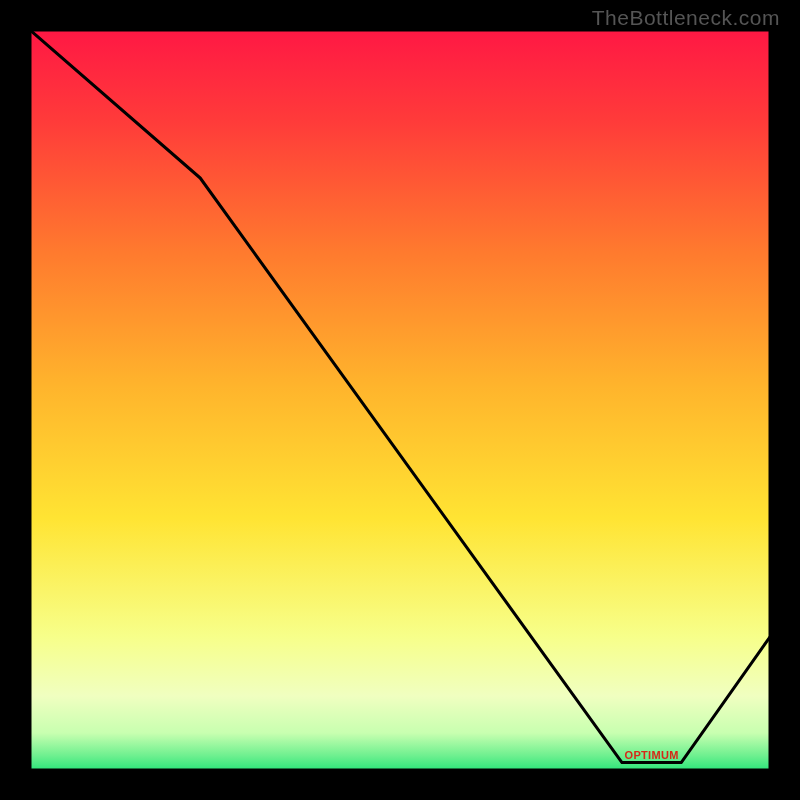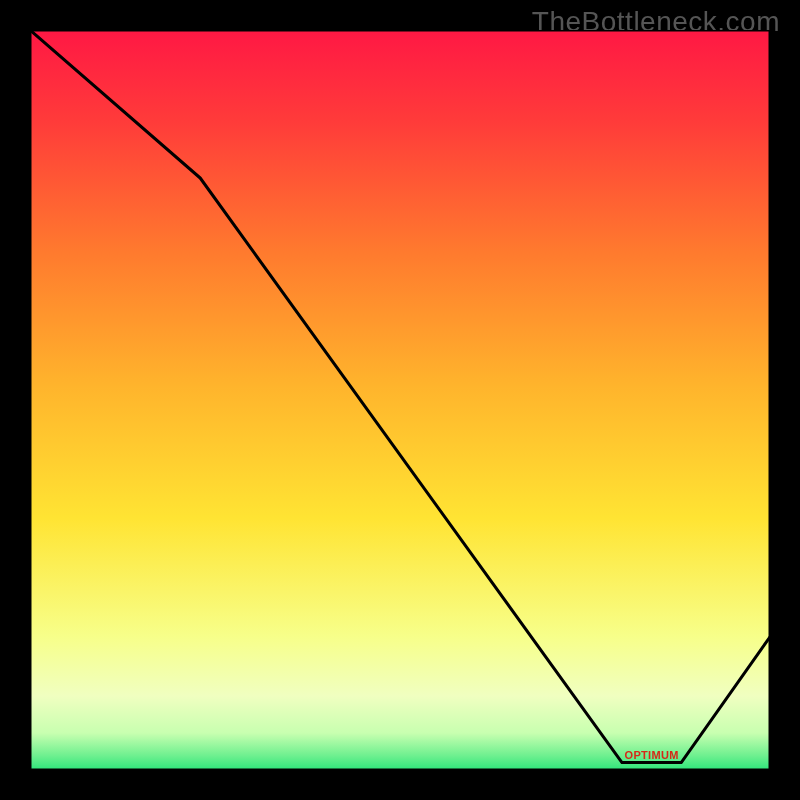--- a/index.html
+++ b/index.html
@@ -9,21 +9,21 @@
     width: 800px;
     height: 800px;
     background: #000;
   }
   .watermark {
     position: absolute;
     top: 6px;
     right: 20px;
     color: #555;
     font-family: Arial, Helvetica, sans-serif;
-    font-size: 28px;
+    font-size: 21px;
     letter-spacing: 0.5px;
   }
   .plot-wrap {
     position: absolute;
     left: 30px;
     top: 30px;
     width: 740px;
     height: 740px;
     text-align: center;
   }

